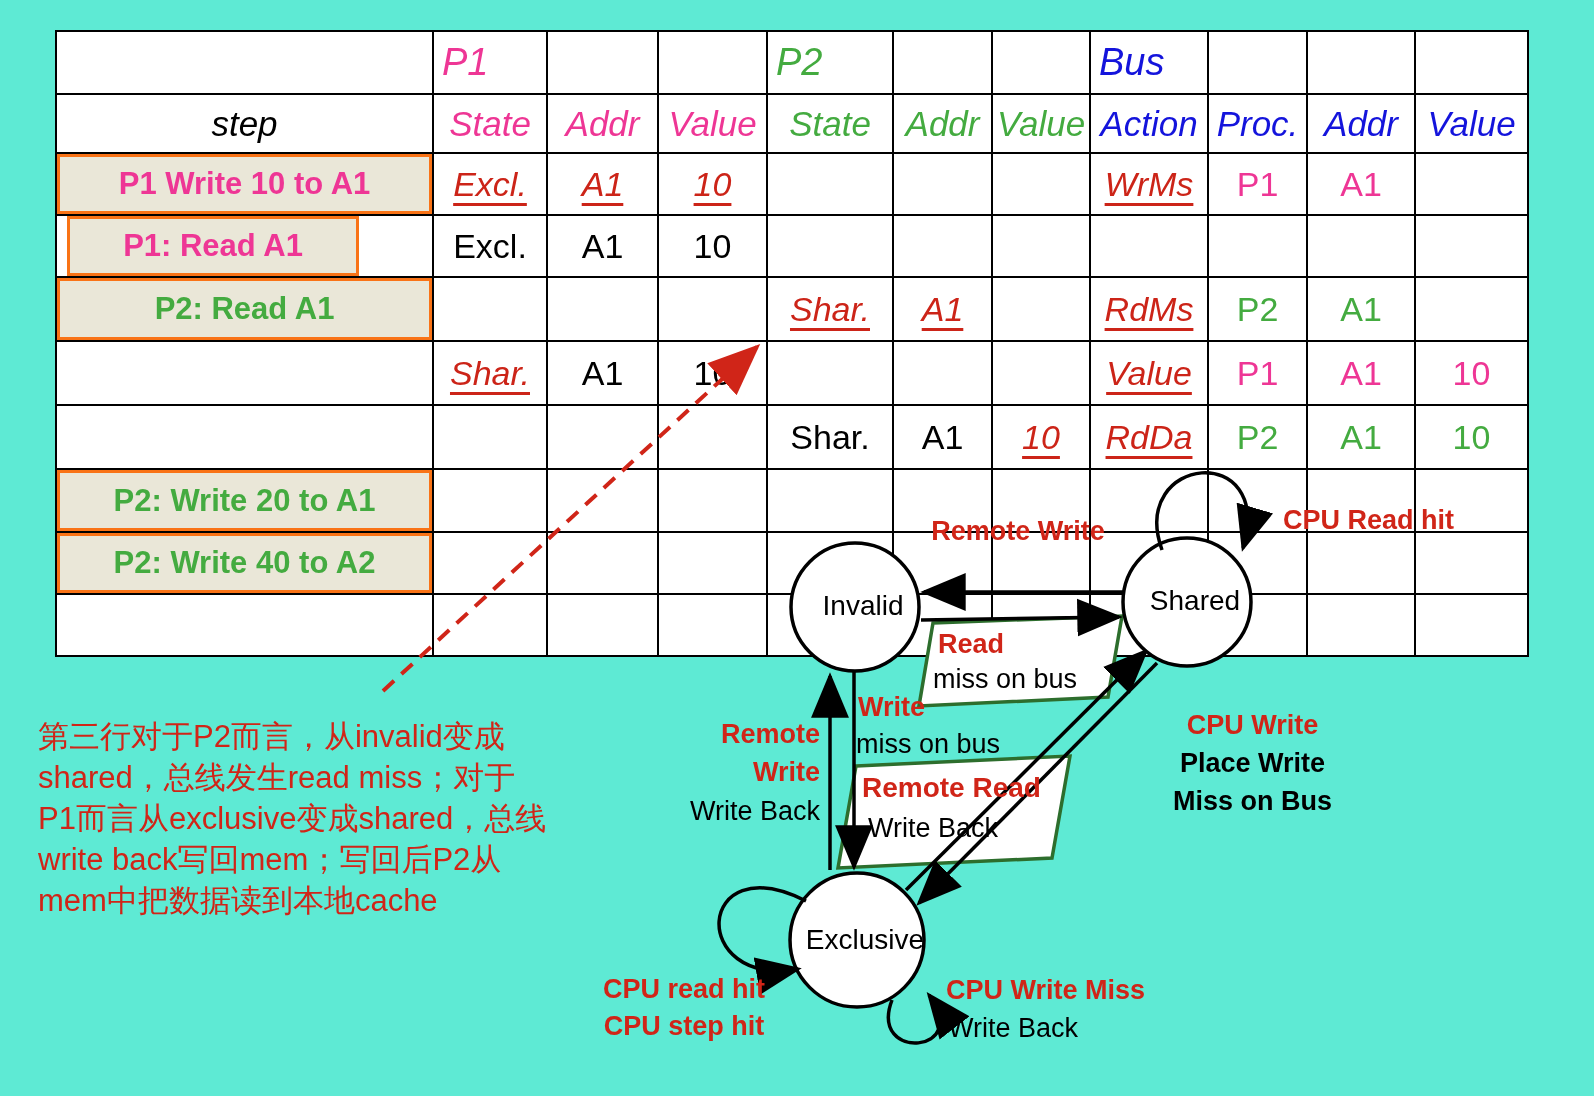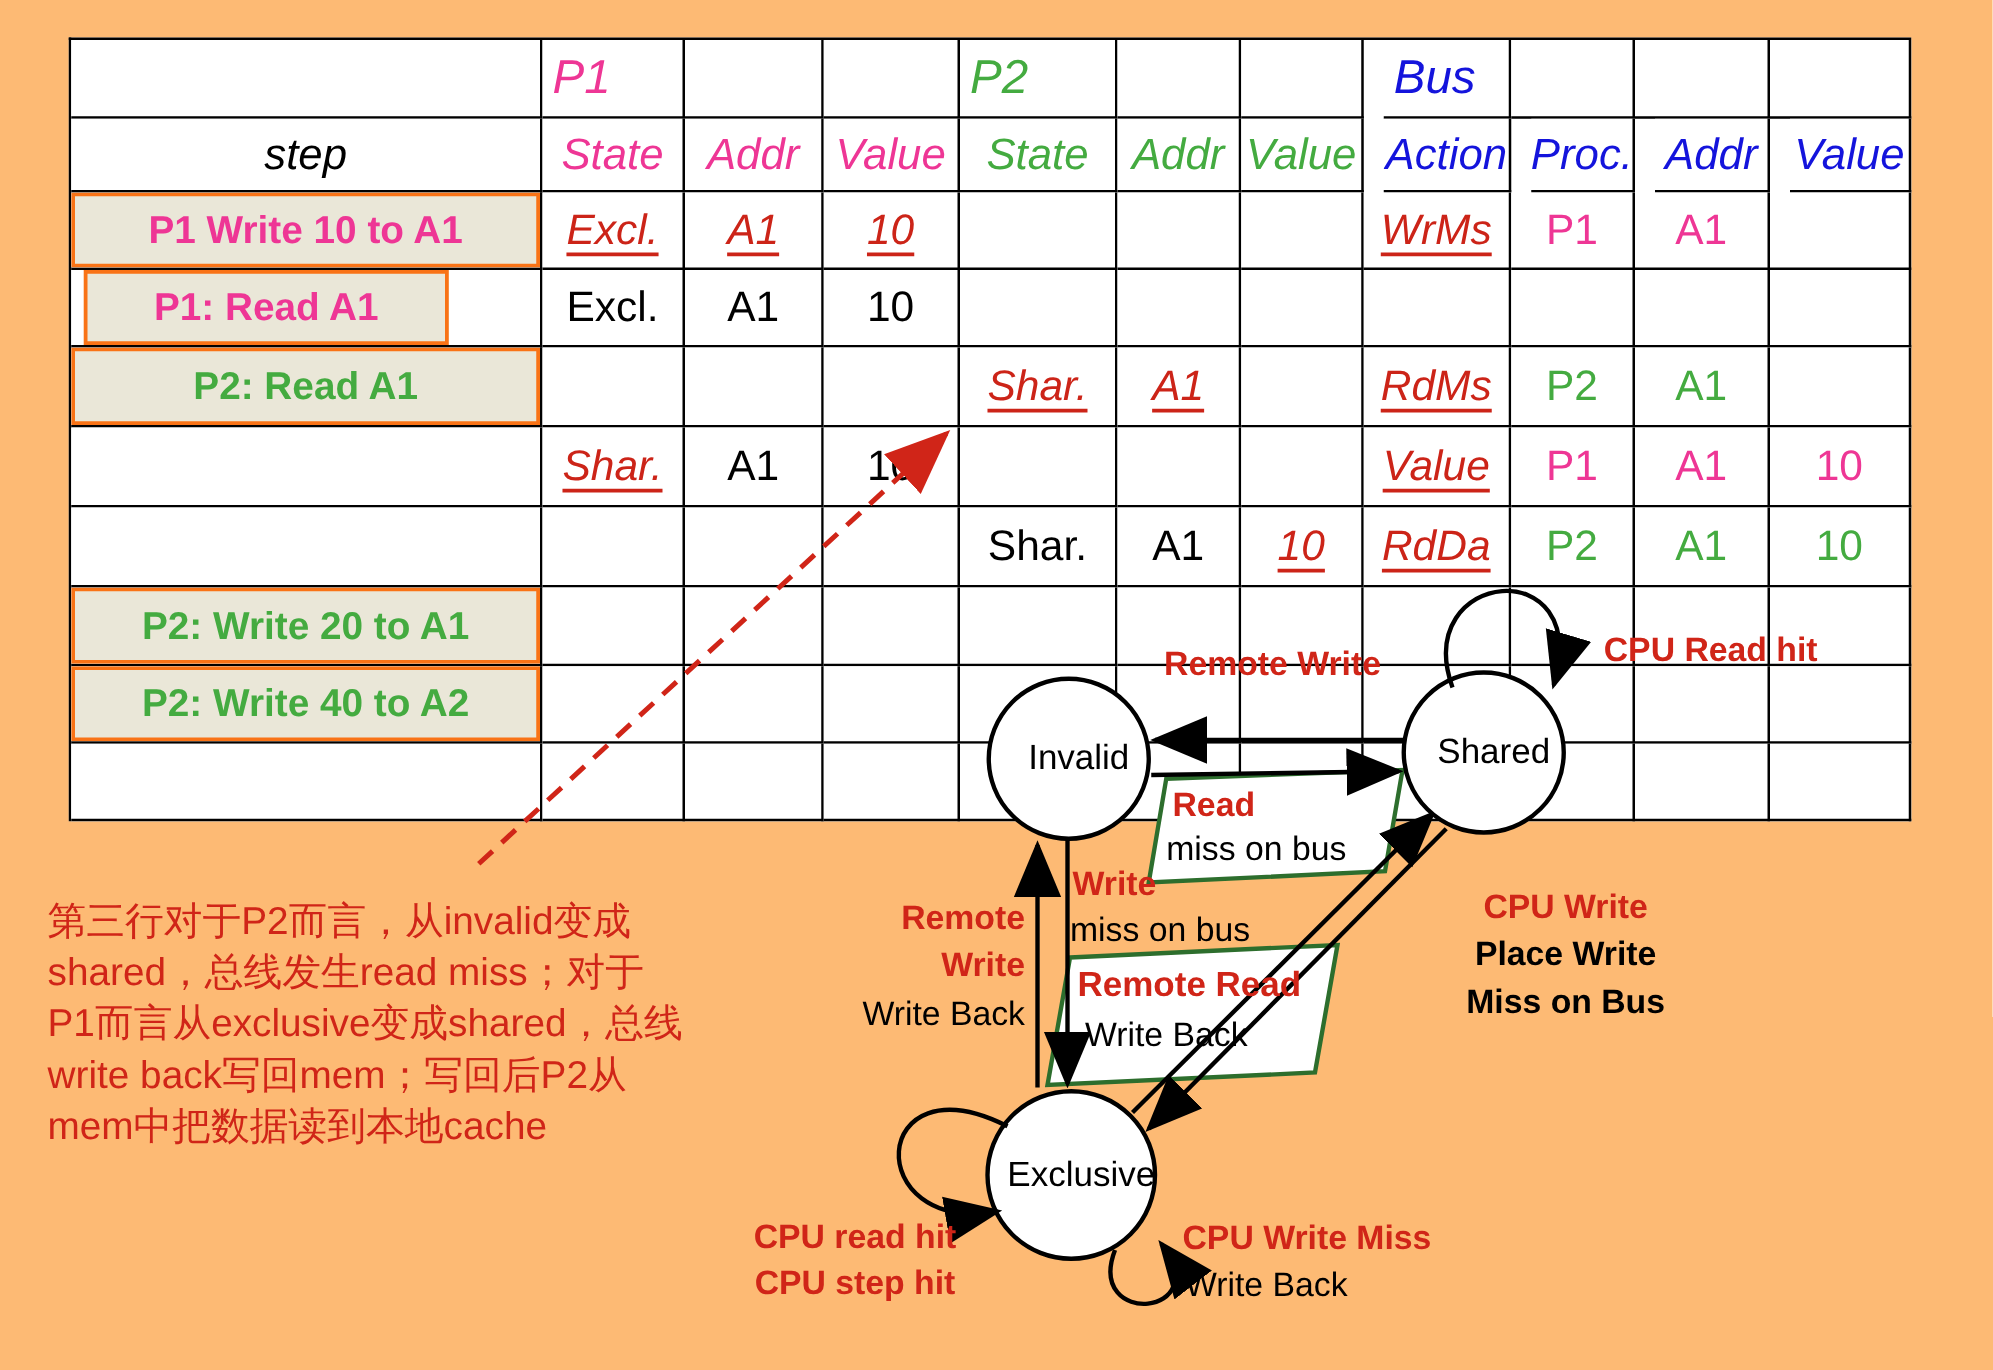--- a/index.html
+++ b/index.html
@@ -1,33 +1,33 @@
 <!DOCTYPE html>
 <html style="--p1: #ee3695; --p2: #44ab40; --bus: #1414dc; --red: #cc2418; --step_bg: #eae7d8; --box_green: #2d6e2d;"><head>
 <meta charset="utf-8">
 <style>
   * { margin:0; padding:0; box-sizing:border-box; }
   html,body { background:#fff; }
   body { width:1594px; height:1096px; font-family:"Liberation Sans", sans-serif; overflow:hidden; }
-  #stage { position:relative; width:1594px; height:1096px; background:#fdba74; }
+  #stage { position:relative; width:1594px; height:1096px; background:#5eead4; }
 
   
   .coh-table { position:absolute; left:55px; top:30px; z-index:1;
     display:grid;
     grid-template-columns:377px 114px 111px 109px 126px 99px 98px 118px 99px 108px 113px;
     grid-template-rows:63px 59px 62px 62px 64px 64px 64px 63px 62px 62px;
     border-left:2px solid #000; border-top:2px solid #000; background:#fff; }
   .c { border-right:2px solid #000; border-bottom:2px solid #000; background:#fff;
     display:flex; align-items:center; justify-content:center;
     font-size:34px; color:#000; overflow:hidden; }
   .g { font-style:italic; font-size:38px; justify-content:flex-start; padding-left:8px; }
   .h { font-style:italic; font-size:35px; }
   .cp1 { color:var(--p1); }
   .cp2 { color:var(--p2); }
-  .cbus { color:var(--bus);margin-left:16px; }
+  .cbus { color:var(--bus); }
   .new { color:var(--red); font-style:italic; text-decoration:underline; text-underline-offset:7px; }
   .pnk { color:var(--p1); }
   .grn { color:var(--p2); }
   .stepcell { padding:0; justify-content:flex-start; }
   .stepbox { width:100%; height:100%; background:var(--step_bg); border:3px solid #f97316;
     display:flex; align-items:center; justify-content:center; font-weight:bold; font-size:31px; }
   .sp1 { color:var(--p1); }
   .sp2 { color:var(--p2); }
   .narrow { width:292px; margin-left:10px; }
 

